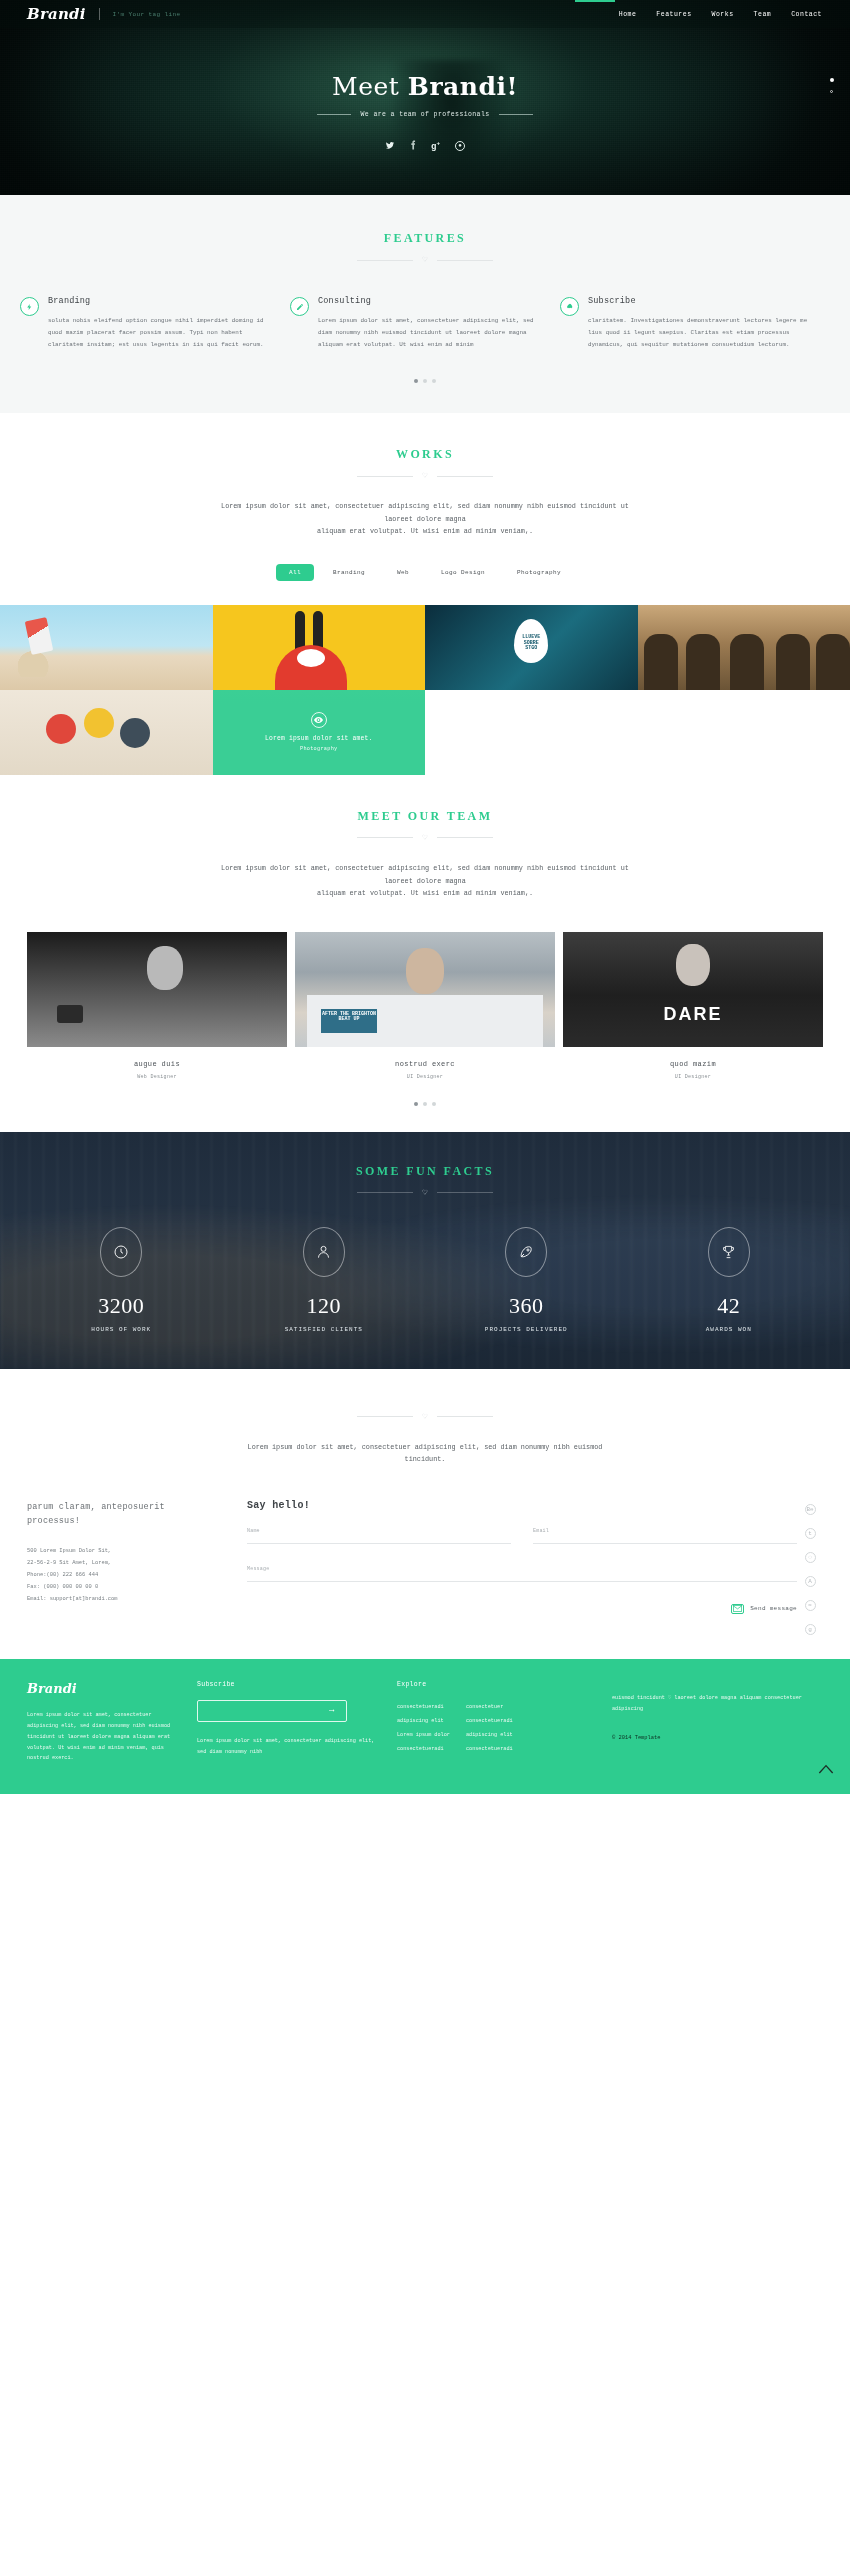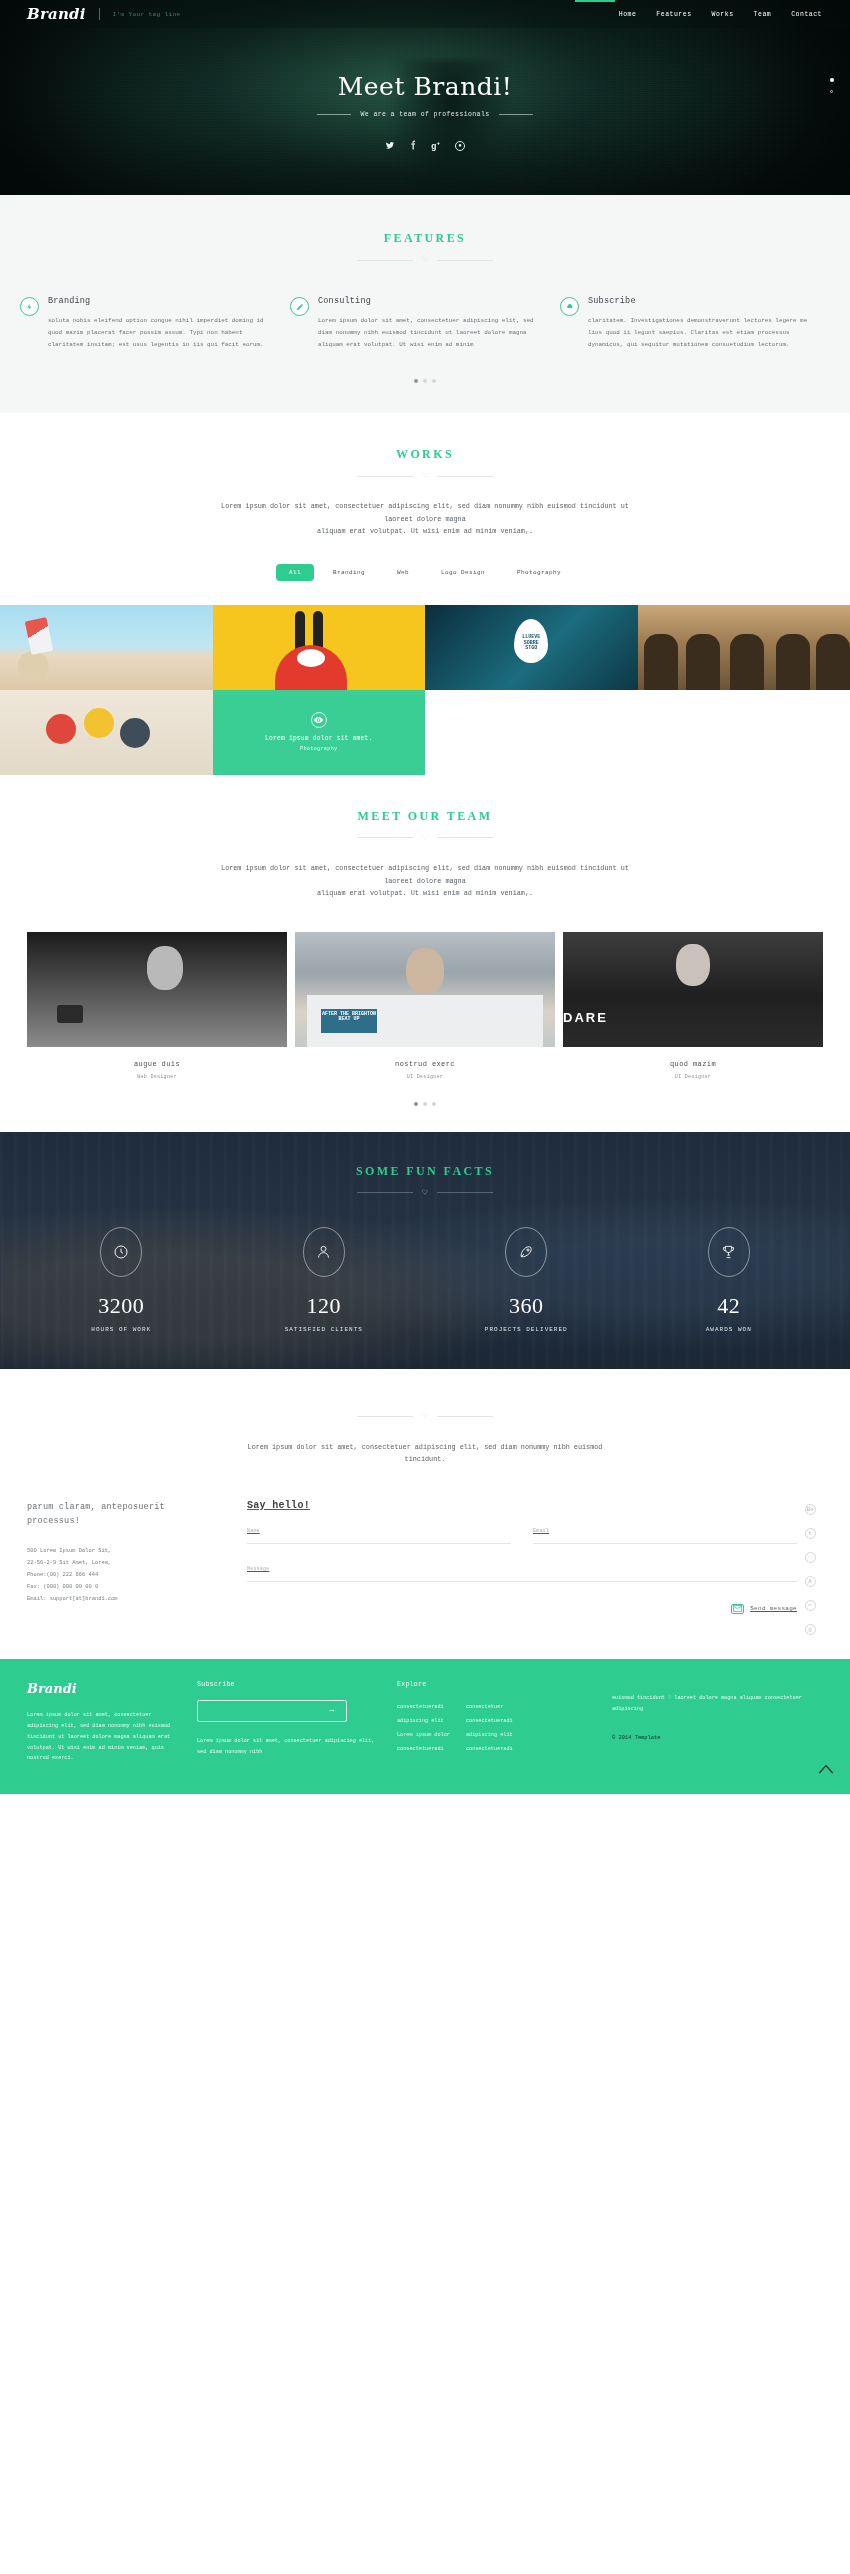--- a/index.html
+++ b/index.html
@@ -51,21 +51,21 @@
   }
   .nav-indicator { position:absolute; top:0; left:575px; width:40px; height:2px; background:#2ecc8f; }
 
   .hero-inner {
     position:relative; z-index:10; text-align:center; padding-top:72px;
   }
   .hero-title {
     font-family:"DejaVu Serif", serif; color:#fff; font-size:25px; letter-spacing:.5px;
   }
   .hero-title .t-light { font-weight:400; font-family:"DejaVu Serif", serif; }
-  .hero-title .t-bold { font-weight:400; }
+  .hero-title .t-bold { font-weight:700; }
   .hero-sub {
     font-family:"DejaVu Serif", serif; font-size:17px; margin-top:7px; color:#e9efee; letter-spacing:.3px;
   }
   .hero-sub .accent { color:#2ecc8f; }
   .hero-divline { display:flex; align-items:center; justify-content:center; gap:9px; margin-top:10px; }
   .hero-divline i { display:block; width:34px; height:1px; background:rgba(210,230,224,.6); }
   .hero-divline span { font-size:6.5px; color:#dfeae7; letter-spacing:.4px; }
   .hero-social { margin-top:22px; display:flex; justify-content:center; gap:15px; align-items:center; }
   .hero-social a { color:#e9f3f0; font-size:8px; text-decoration:none; line-height:1; }
   .hero-social .gp { font-weight:700; font-size:9px; }
@@ -158,21 +158,21 @@
   .p1 { background:linear-gradient(180deg,#b7bfc4 0%,#9aa4ab 35%,#d9d2c8 70%,#c3c8cb 100%); }
   .p1 .shirt { position:absolute; left:12px; bottom:0; right:12px; height:52px; background:#eceef0; }
   .p1 .tag { position:absolute; left:26px; bottom:14px; width:56px; height:24px; background:#2f6e88; }
   .p1 .tag b { display:block; color:#fff; font-size:5px; text-align:center; margin-top:3px; line-height:1.1; }
   .p1 .head { position:absolute; left:50%; top:16px; transform:translateX(-50%); width:38px; height:46px; background:#cdb69f; border-radius:45%; }
   .p2 { background:linear-gradient(180deg,#1b1b1b 0%,#474747 40%,#8b8b8b 100%); filter:grayscale(1); }
   .p2 .head { position:absolute; left:46%; top:14px; width:36px; height:44px; background:#b9b9b9; border-radius:45%; }
   .p2 .cam { position:absolute; left:30px; bottom:24px; width:26px; height:18px; background:#2a2a2a; border-radius:3px; }
   .p3 { background:linear-gradient(180deg,#3d3d3d 0%,#1f1f1f 55%,#2b2b2b 100%); }
   .p3 .head { position:absolute; left:50%; top:12px; transform:translateX(-50%); width:34px; height:42px; background:#c9c2bb; border-radius:45%; }
-  .p3 .dare { position:absolute; left:0; right:0; bottom:22px; color:#fff; font-size:13px; font-weight:700; letter-spacing:2px; font-family:"Liberation Sans",sans-serif; }
+  .p3 .dare { position:absolute; left:0; right:0; bottom:22px; text-align:center; color:#fff; font-size:18px; font-weight:700; letter-spacing:2px; font-family:"Liberation Sans",sans-serif; }
   .p4 { background:linear-gradient(180deg,#8e959a 0%,#5c6368 45%,#3f4447 100%); }
   .p4 .head { position:absolute; left:50%; top:12px; transform:translateX(-50%); width:40px; height:48px; background:#cbbfb4; border-radius:45%; }
   .p4 .glass { position:absolute; left:50%; top:30px; transform:translateX(-50%); width:40px; height:10px; border:2px solid #1c1c1c; border-radius:4px; }
   .p4 .stripes { position:absolute; left:0; right:0; bottom:0; height:40px;
     background:repeating-linear-gradient(180deg,#2b3033 0 5px,#e9e9e9 5px 10px); }
   .m-name { text-align:center; font-size:7px; color:#4b5156; margin-top:13px; letter-spacing:.4px; }
   .m-role { text-align:center; font-size:5px; color:#8b9195; margin-top:6px; letter-spacing:.3px; }
 
   
   .facts {
@@ -200,21 +200,21 @@
   .fact-num { color:#fff; font-size:22px; margin-top:16px; font-family:"Liberation Serif", serif; letter-spacing:.5px; }
   .fact-lab { color:#dfe6ea; font-size:6px; margin-top:7px; letter-spacing:1px; }
 
   
   .contact { padding:34px 0 24px; background:#fff; }
   .contact-row { display:flex; padding:0 27px; margin-top:34px; }
   .c-left { width:220px; padding-right:26px; }
   .c-head { font-size:8.5px; color:#6d7276; line-height:1.7; letter-spacing:.2px; }
   .c-lines { margin-top:16px; }
   .c-lines div { font-size:5.4px; color:#7a8085; line-height:2.25; }
-  .c-right { flex:1;text-decoration:underline; }
+  .c-right { flex:1; }
   .say { font-size:10px; color:#3f4448; font-weight:700; letter-spacing:.3px; }
   .frow { display:flex; gap:22px; margin-top:17px; }
   .field { flex:1; }
   .field label { display:block; font-size:5px; color:#a9aeb2; letter-spacing:.2px; }
   .field .line { height:1px; background:#e3e6e8; margin-top:9px; }
   .msg { margin-top:22px; }
   .send {
     display:flex; align-items:center; gap:6px; justify-content:flex-end; margin-top:22px;
   }
   .send .env {

